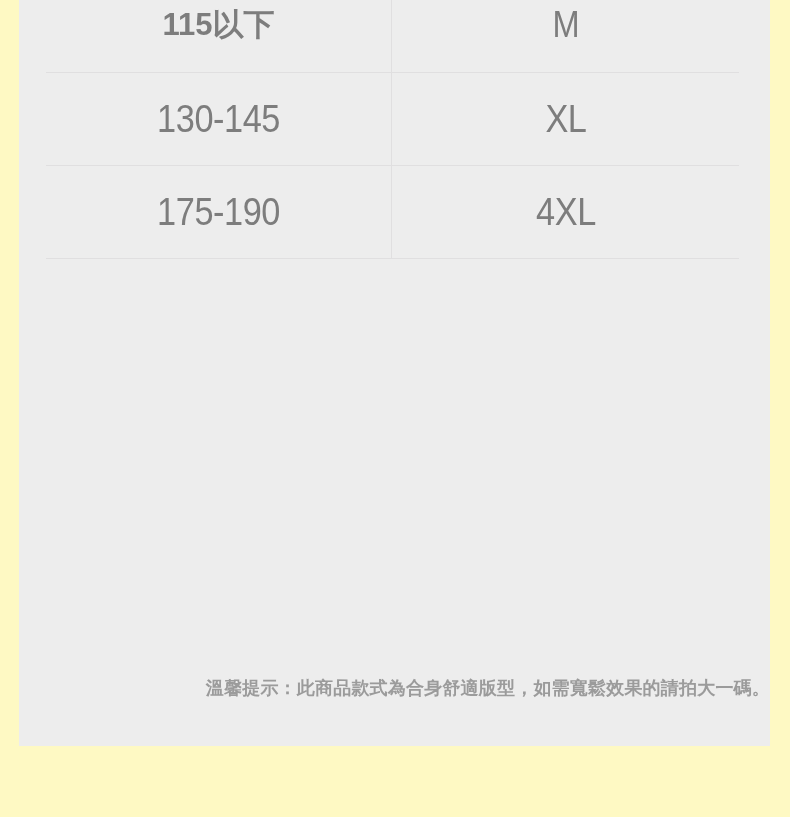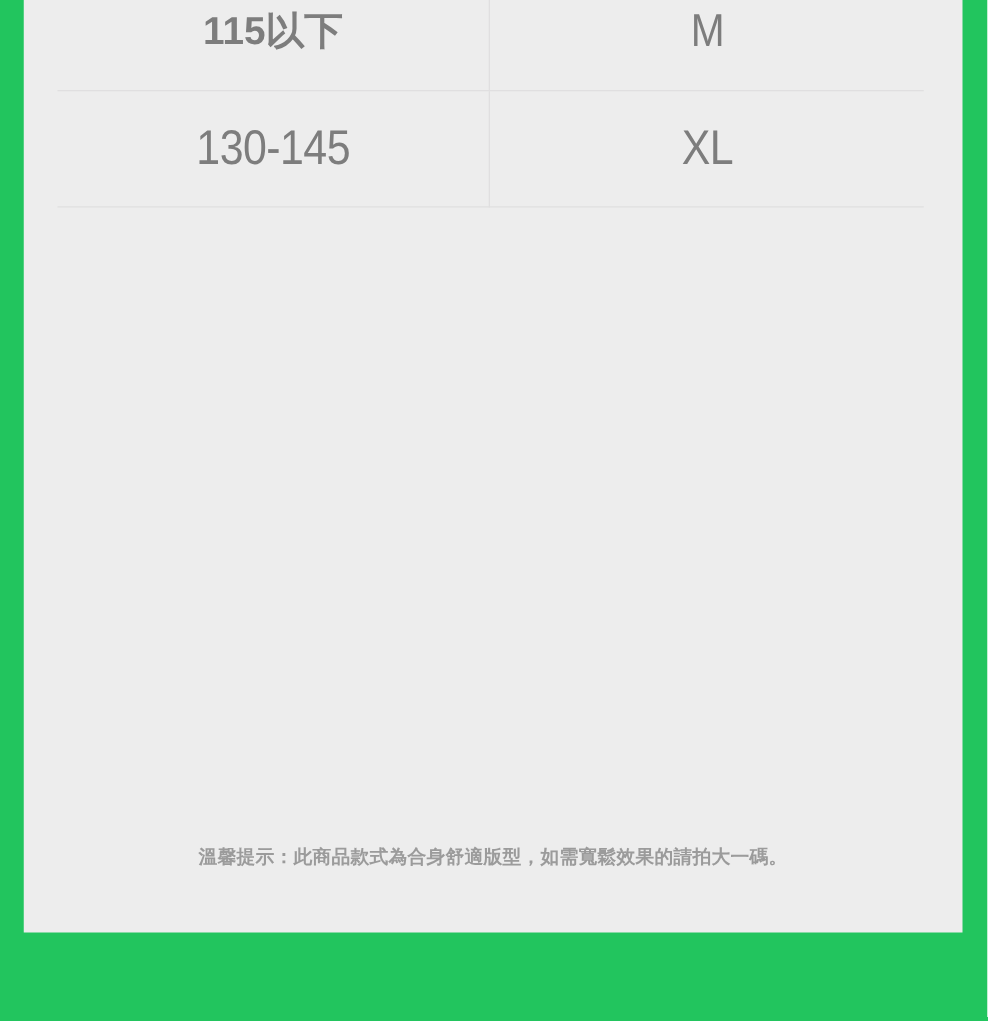--- a/index.html
+++ b/index.html
@@ -10,21 +10,21 @@
   body {
     width: 790px;
     height: 817px;
     overflow: hidden;
     font-family: "Liberation Sans", "DejaVu Sans", sans-serif;
   }
   #page {
     position: relative;
     width: 790px;
     height: 817px;
-    background: #22c55e;
+    background: #fef9c3;
   }
   
   #content-panel {
     position: absolute;
     left: 19px;
     top: 0;
     width: 751px;
     height: 746px;
     background: #ededed;
   }
@@ -73,22 +73,22 @@
   }
   #size-table tr.row-first td.col-size {
     font-size: 37px;
   }
   
   #note {
     position: absolute;
     left: 0;
     top: 676px;
     width: 751px;
-    text-align: center;
-    font-size: 15px;
+    text-align: right;
+    font-size: 18px;
     font-weight: 700;
     color: #9b9b9b;
     font-family: "DejaVu Sans", "Liberation Sans", sans-serif;
     letter-spacing: 0.2px;
     white-space: nowrap;
   }
 </style>
 </head>
 <body>
 
@@ -99,20 +99,24 @@
     <table id="size-table">
       <tbody>
         <tr class="row-first">
           <td class="col-height">115以下</td>
           <td class="col-size">M</td>
         </tr>
         <tr>
           <td class="col-height">130-145</td>
           <td class="col-size">XL</td>
         </tr>
+        <tr>
+          <td class="col-height">175-190</td>
+          <td class="col-size">4XL</td>
+        </tr>
       </tbody>
     </table>
 
     <div id="note">溫馨提示：此商品款式為合身舒適版型，如需寬鬆效果的請拍大一碼。</div>
 
   </div>
 
 </div>
 
 </body></html>

